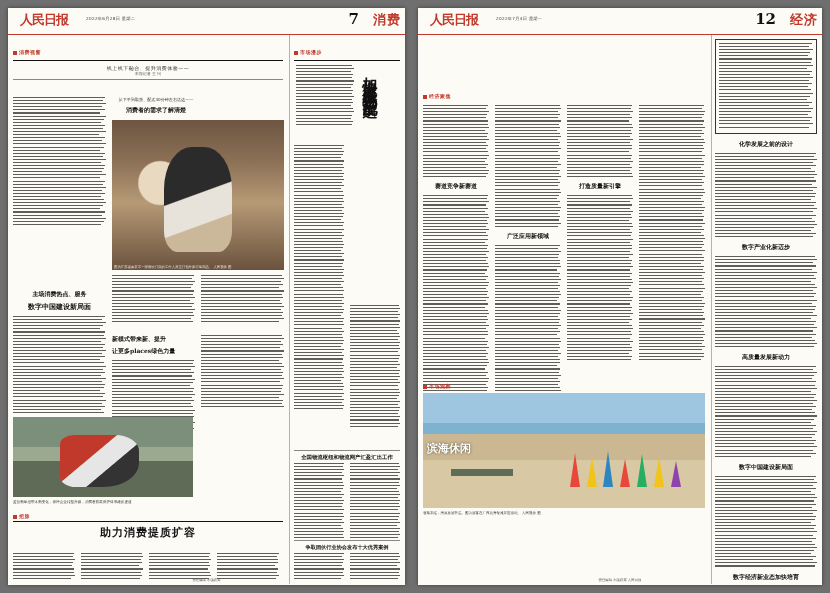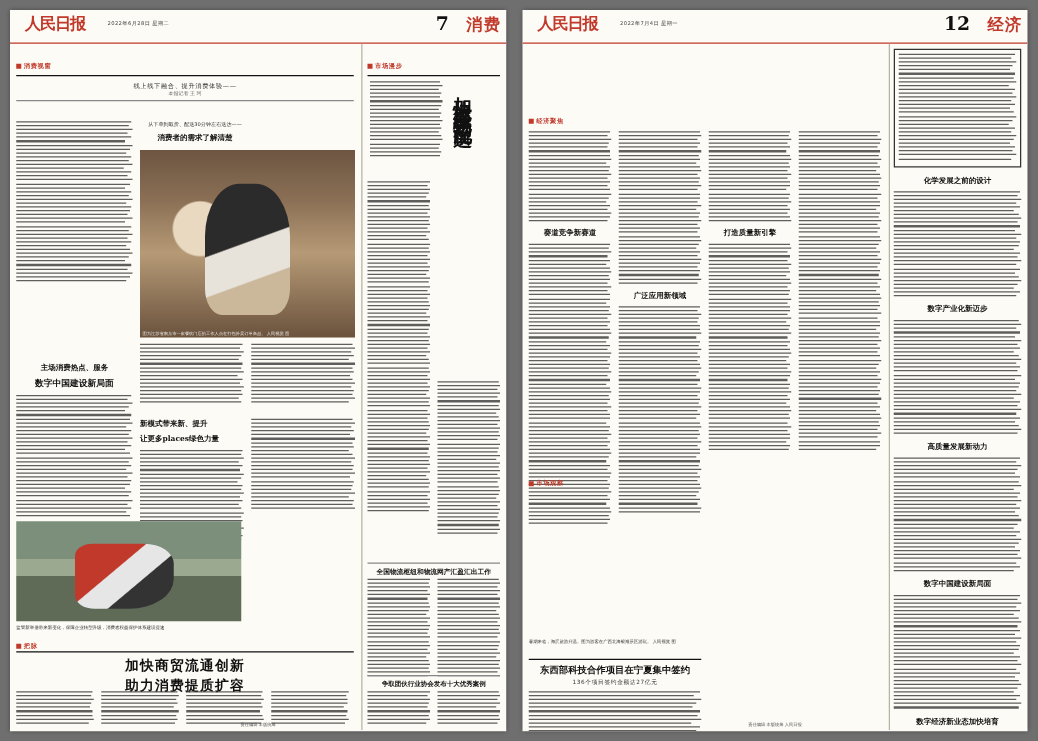--- a/index.html
+++ b/index.html
@@ -267,21 +267,20 @@
           <span style="width:99%"></span>
           <span style="width:97%"></span>
           <span style="width:100%"></span>
       </div>
 
       <div class="photo ph-scooter" style="position:absolute;left:5px;top:382px;width:180px;height:80px;"></div>
       <div class="cap" style="position:absolute;left:5px;top:465px;width:180px;font-size:3.6px;">监管新举措带来新变化，保障企业转型升级，消费者权益保护体系建设提速</div>
 
       <div style="position:absolute;left:5px;top:486px;width:270px;">
         <div class="rule" style="margin:0 0 3px;"></div>
-        <div class="hl-big" style="font-size:11px;letter-spacing:1px;">加快商贸流通创新</div>
         <div class="hl-big" style="font-size:11px;letter-spacing:1px;margin-top:1px;">助力消费提质扩容</div>
       </div>
 
       <div style="position:absolute;left:5px;top:518px;width:62px;" class="tx">
         <span style="width:99%"></span>
           <span style="width:96%"></span>
           <span style="width:100%"></span>
           <span style="width:97%"></span>
           <span style="width:95%"></span>
           <span style="width:99%"></span>
@@ -1147,39 +1146,33 @@
             <span style="width:100%"></span>
             <span style="width:98%"></span>
         </div>
 
         <div class="hl-big" style="font-size:6px;margin:6px 0 4px;">数字经济新业态加快培育</div>
 
       </div>
 
       <div style="position:absolute;left:5px;top:348px;" class="kicker">市场观察</div>
 
+      <div class="photo ph-beach" style="position:absolute;left:5px;top:358px;width:282px;height:115px;">
+
+        <div style="position:absolute;left:52%;bottom:18%;width:0;height:0;border-left:5px solid transparent;border-right:5px solid transparent;border-bottom:34px solid #e8483c;"></div>
+        <div style="position:absolute;left:58%;bottom:18%;width:0;height:0;border-left:5px solid transparent;border-right:5px solid transparent;border-bottom:30px solid #f0c419;"></div>
+        <div style="position:absolute;left:64%;bottom:18%;width:0;height:0;border-left:5px solid transparent;border-right:5px solid transparent;border-bottom:36px solid #2e86c1;"></div>
+        <div style="position:absolute;left:70%;bottom:18%;width:0;height:0;border-left:5px solid transparent;border-right:5px solid transparent;border-bottom:28px solid #e8483c;"></div>
+        <div style="position:absolute;left:76%;bottom:18%;width:0;height:0;border-left:5px solid transparent;border-right:5px solid transparent;border-bottom:33px solid #27ae60;"></div>
+        <div style="position:absolute;left:82%;bottom:18%;width:0;height:0;border-left:5px solid transparent;border-right:5px solid transparent;border-bottom:30px solid #f0c419;"></div>
+        <div style="position:absolute;left:88%;bottom:18%;width:0;height:0;border-left:5px solid transparent;border-right:5px solid transparent;border-bottom:26px solid #8e44ad;"></div>
+        <div style="position:absolute;left:10%;bottom:28%;width:22%;height:6%;background:#5d6d5a;"></div>
+        <div class="hl-big" style="position:absolute;left:4px;top:42%;font-size:11px;color:#fff;text-shadow:0 0 3px rgba(0,0,0,.6);">滨海休闲</div>
+      </div>
       <div class="cap" style="position:absolute;left:5px;top:476px;width:282px;font-size:3.5px;">暑期来临，海滨旅游升温。图为游客在广西北海银滩景区游玩。 人民视觉 图</div>
 
-      <div style="position:absolute;left:5px;top:492px;width:138px;">
-        <div class="rule" style="margin:0 0 3px;"></div>
-        <div class="hl-big" style="font-size:7.5px;">东西部科技合作项目在宁夏集中签约</div>
-        <div class="subhead" style="font-size:4.6px;margin-top:2px;">136个项目签约金额达27亿元</div>
-        <div class="tx" style="margin-top:4px;">
-          <span style="width:99%"></span>
-            <span style="width:96%"></span>
-            <span style="width:100%"></span>
-            <span style="width:97%"></span>
-            <span style="width:95%"></span>
-            <span style="width:99%"></span>
-            <span style="width:98%"></span>
-            <span style="width:100%"></span>
-            <span style="width:94%"></span>
-            <span style="width:99%"></span>
-            <span style="width:97%"></span>
-        </div>
-      </div>
 
 
       <div class="footer">责任编辑 本版统筹 人民日报</div>
     </div>
   </div>
 
 </div>
 
 </body></html>

